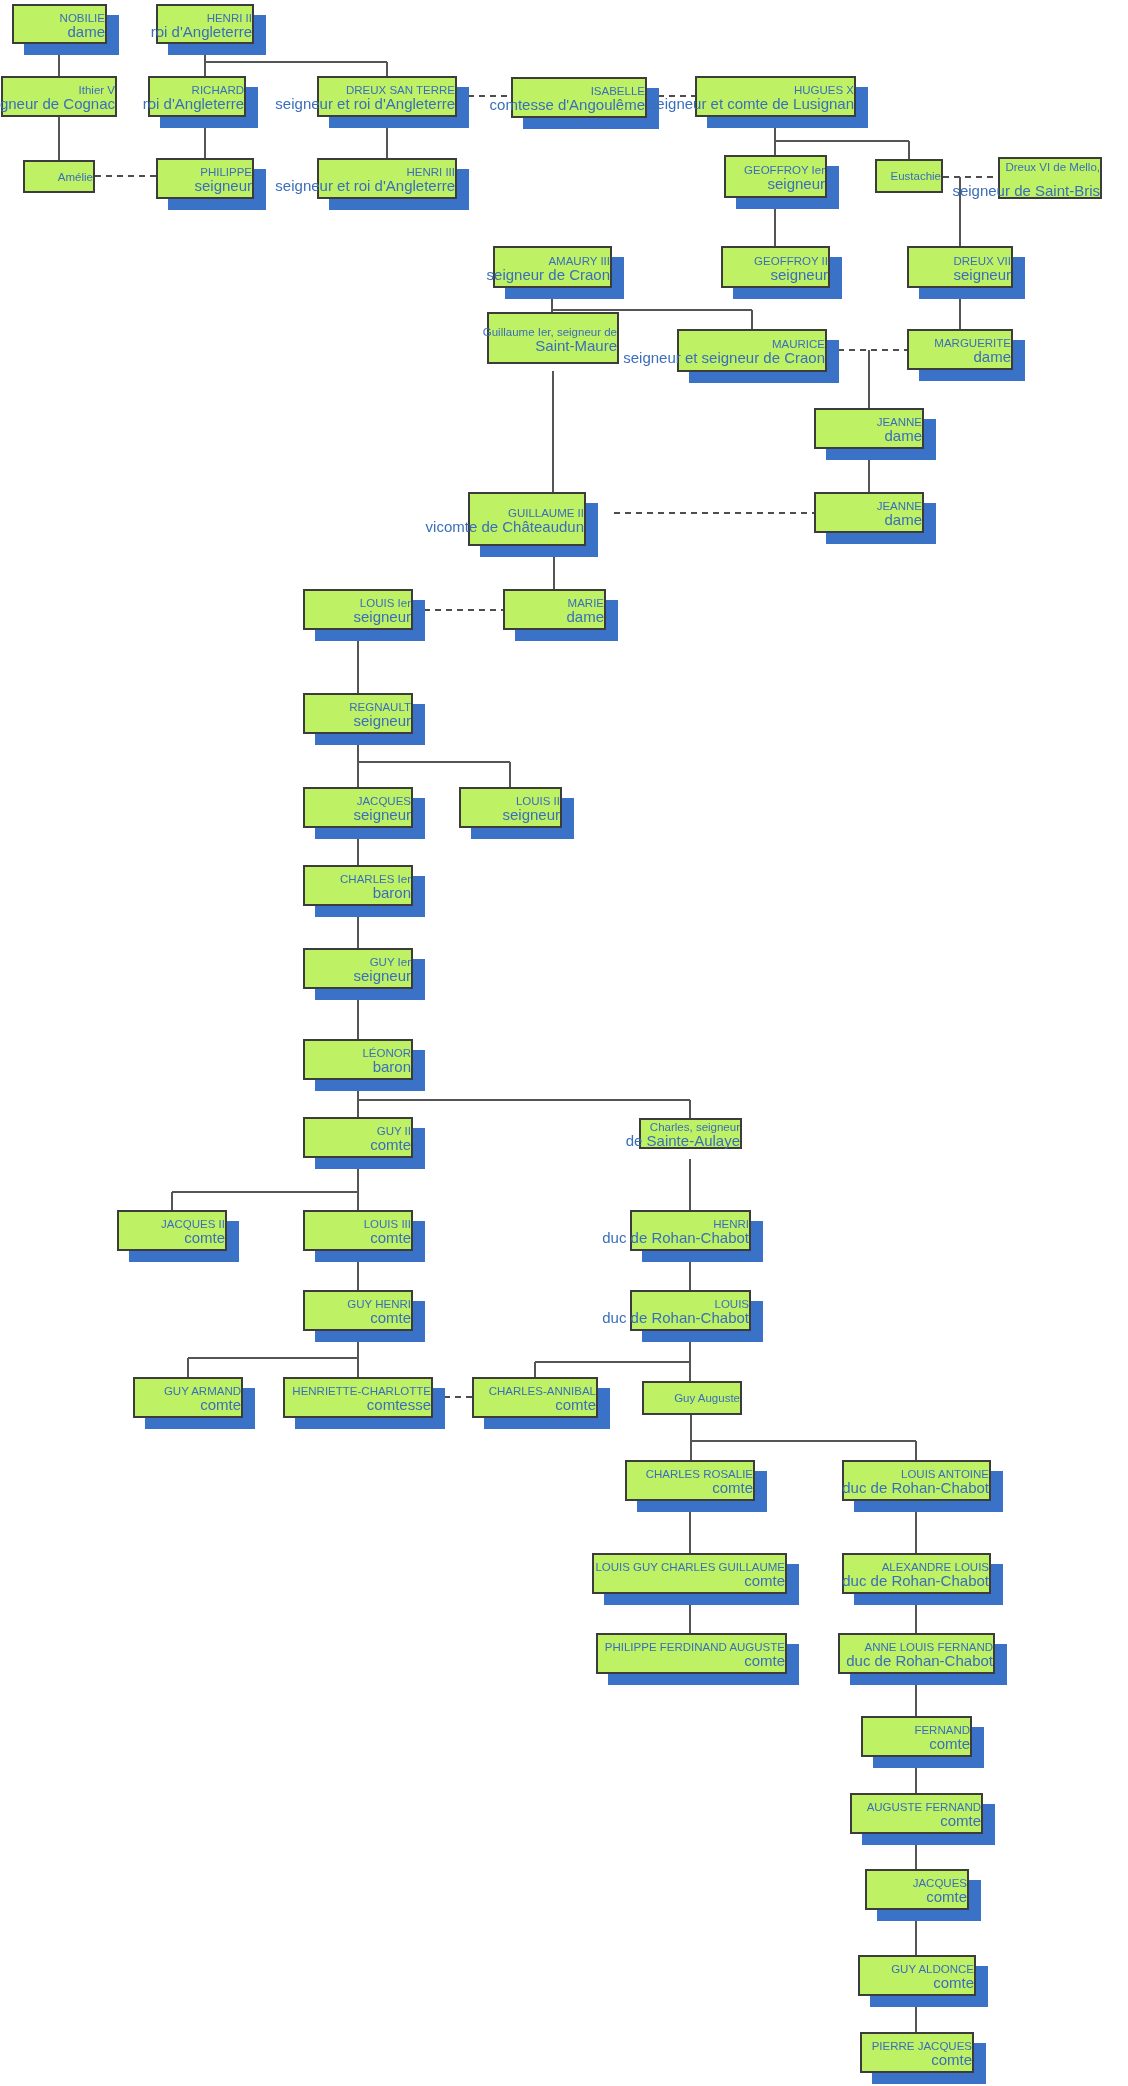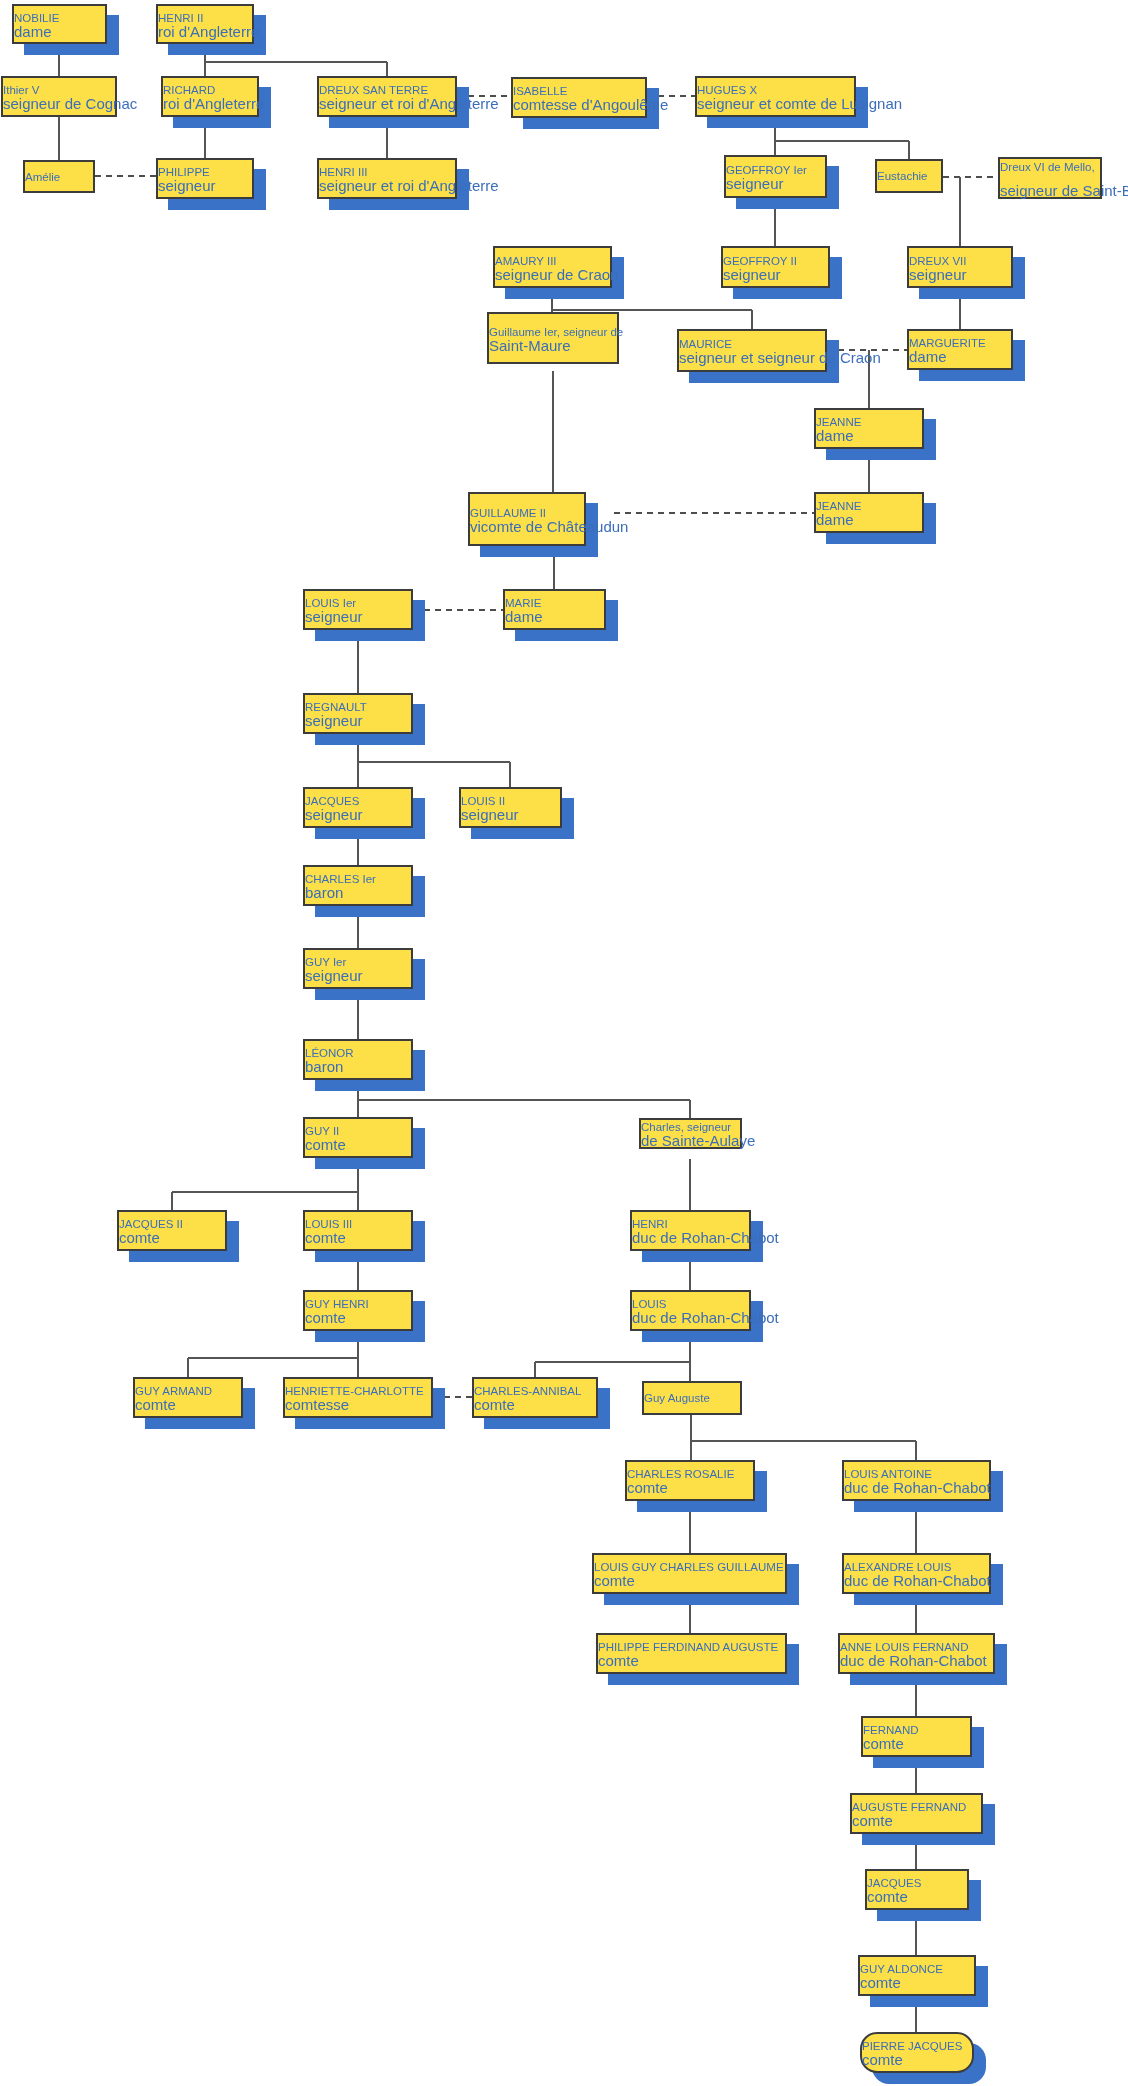--- a/index.html
+++ b/index.html
@@ -7,24 +7,24 @@
     position:relative;
     width:1128px;height:2086px;
     background:#ffffff;
     font-family:"Liberation Sans", sans-serif;
     overflow:hidden;
   }
   .node{
     position:absolute;
     box-sizing:border-box;
     border:2px solid #3c3c3c;
-    background:#fde047;
+    background:#bef264;
     display:flex;
     flex-direction:column;
-    align-items:flex-start;
+    align-items:flex-end;
     justify-content:center;
     text-align:center;
     z-index:2;
     cursor:default;
   }
   .node.shadow{ box-shadow:12px 11px 0 0 #3a72c8; }
   .node .nm{
     color:#3b6eba;
     font-size:11.5px;
     line-height:14px;
@@ -116,21 +116,21 @@
       <span class="tt">dame</span>
     </div>
     <div class="node shadow" style="left: 156px; top: 4px; width: 98px; height: 40px;">
       <span class="nm">HENRI II</span>
       <span class="tt">roi d'Angleterre</span>
     </div>
     <div class="node" style="left: 1px; top: 76px; width: 116px; height: 41px;">
       <span class="nm">Ithier V</span>
       <span class="tt">seigneur de Cognac</span>
     </div>
-    <div class="node shadow" style="left: 161px; top: 76px; width: 98px; height: 41px;">
+    <div class="node shadow" style="left: 148px; top: 76px; width: 98px; height: 41px;">
       <span class="nm">RICHARD</span>
       <span class="tt">roi d'Angleterre</span>
     </div>
     <div class="node shadow" style="left: 317px; top: 76px; width: 140px; height: 41px;">
       <span class="nm">DREUX SAN TERRE</span>
       <span class="tt">seigneur et roi d'Angleterre</span>
     </div>
     <div class="node shadow" style="left: 511px; top: 77px; width: 136px; height: 41px;">
       <span class="nm">ISABELLE</span>
       <span class="tt">comtesse d'Angoulême</span>
@@ -305,17 +305,17 @@
       <span class="tt">comte</span>
     </div>
     <div class="node shadow" style="left: 865px; top: 1869px; width: 104px; height: 41px;">
       <span class="nm">JACQUES</span>
       <span class="tt">comte</span>
     </div>
     <div class="node shadow" style="left: 858px; top: 1955px; width: 118px; height: 41px;">
       <span class="nm">GUY ALDONCE</span>
       <span class="tt">comte</span>
     </div>
-    <div class="node shadow" style="left: 860px; top: 2032px; width: 114px; height: 41px; border-radius: 17px;">
+    <div class="node shadow" style="left: 860px; top: 2032px; width: 114px; height: 41px;">
       <span class="nm">PIERRE JACQUES</span>
       <span class="tt">comte</span>
     </div>
   </div>
 
 </body></html>

